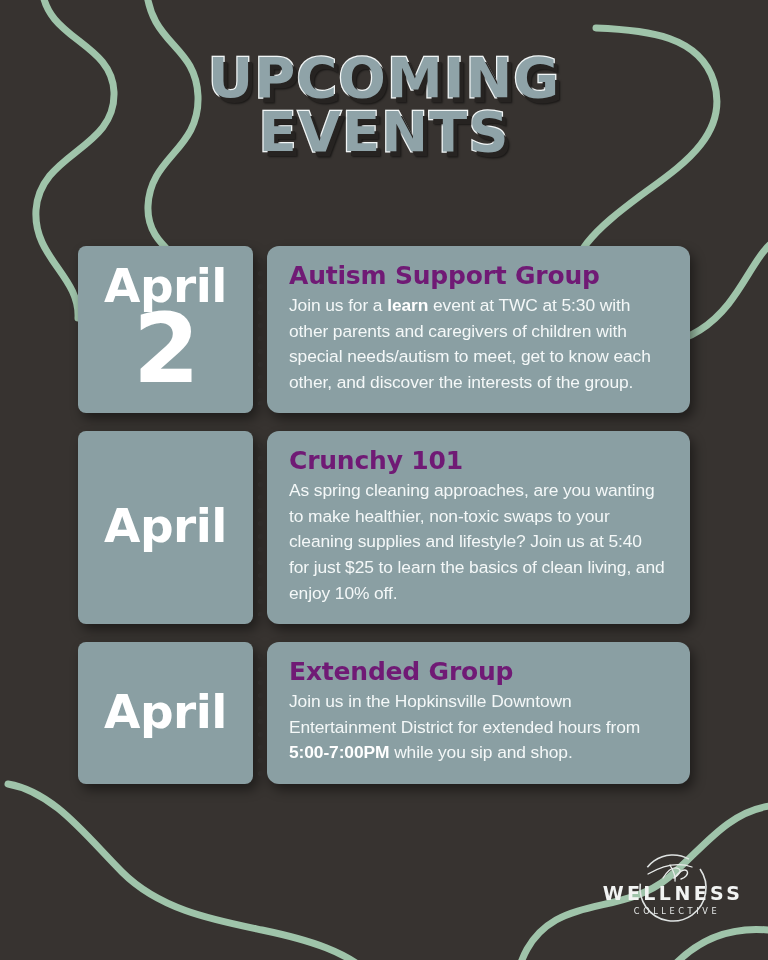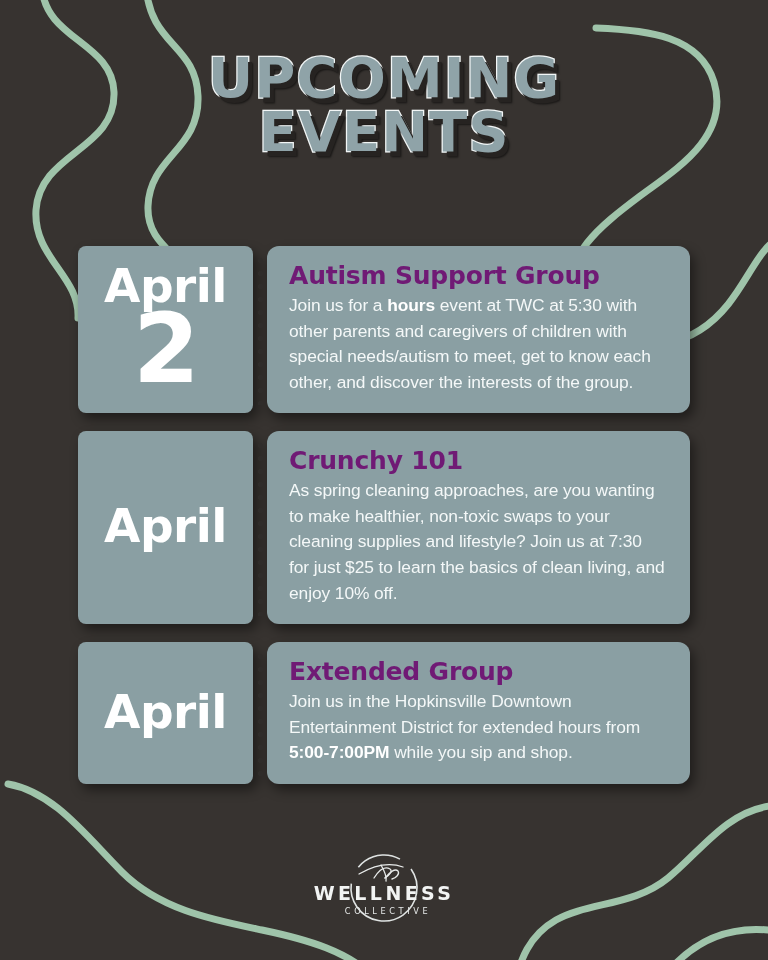--- a/index.html
+++ b/index.html
@@ -129,21 +129,21 @@
     line-height:1.47;
     letter-spacing:-0.1px;
   }
   .event-desc b { font-weight:bold; color:#ffffff; }
 
   
   .logo-wrap {
     position:absolute;
     bottom:26px; left:0; right:0;
     display:flex;
-    justify-content:center;
+    justify-content:flex-end;
     z-index:5;
   }
 </style>
 </head>
 <body>
 
 <div id="poster">
 
   <svg id="squiggles" viewBox="0 0 768 960">
     <g fill="none" stroke="#9fc4aa" stroke-width="7" stroke-linecap="round">
@@ -165,33 +165,33 @@
       <div class="ticket">
         <div class="ticket-date">
           <div class="date-month">April</div>
           <div class="date-day">2</div>
         </div>
         <div class="perf">
           <div class="perf-dots"></div>
         </div>
         <div class="ticket-body">
           <div class="event-title">Autism Support Group</div>
-          <div class="event-desc"><span>Join us for a </span><b>hours</b><span> event at TWC at 5:30 with other parents and caregivers of children with special needs/autism to meet, get to know each other, and discover the interests of the group.</span></div>
+          <div class="event-desc"><span>Join us for a </span><b>learn</b><span> event at TWC at 5:30 with other parents and caregivers of children with special needs/autism to meet, get to know each other, and discover the interests of the group.</span></div>
         </div>
       </div>
       <div class="ticket">
         <div class="ticket-date">
           <div class="date-month">April</div>
         </div>
         <div class="perf">
           <div class="perf-dots"></div>
         </div>
         <div class="ticket-body">
           <div class="event-title">Crunchy 101</div>
-          <div class="event-desc"><span>As spring cleaning approaches, are you wanting to make healthier, non-toxic swaps to your cleaning supplies and lifestyle? Join us at 7:30 for just $25 to learn the basics of clean living, and enjoy 10% off.</span></div>
+          <div class="event-desc"><span>As spring cleaning approaches, are you wanting to make healthier, non-toxic swaps to your cleaning supplies and lifestyle? Join us at 5:40 for just $25 to learn the basics of clean living, and enjoy 10% off.</span></div>
         </div>
       </div>
       <div class="ticket">
         <div class="ticket-date">
           <div class="date-month">April</div>
         </div>
         <div class="perf">
           <div class="perf-dots"></div>
         </div>
         <div class="ticket-body">

